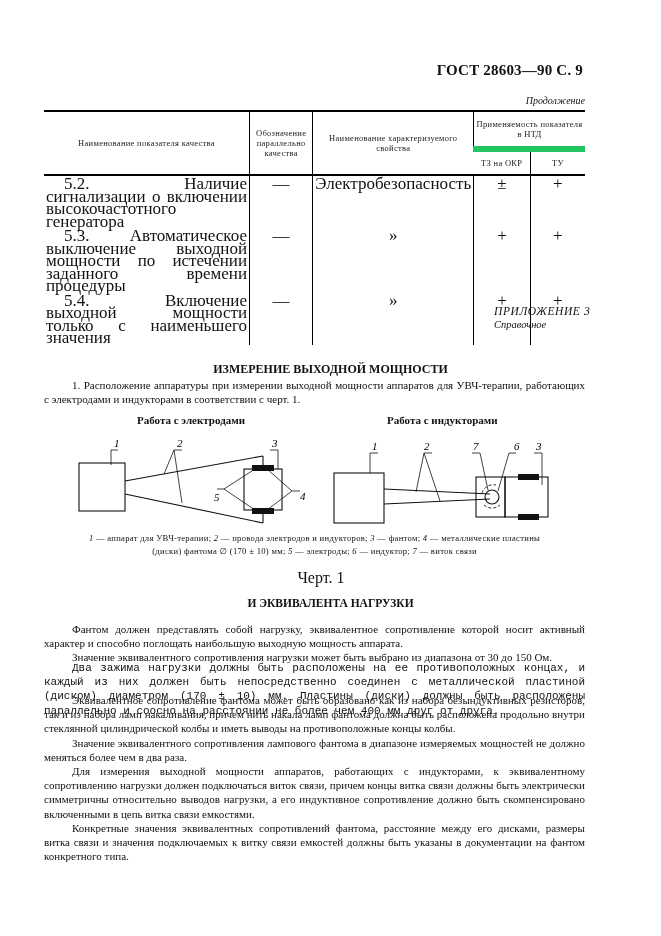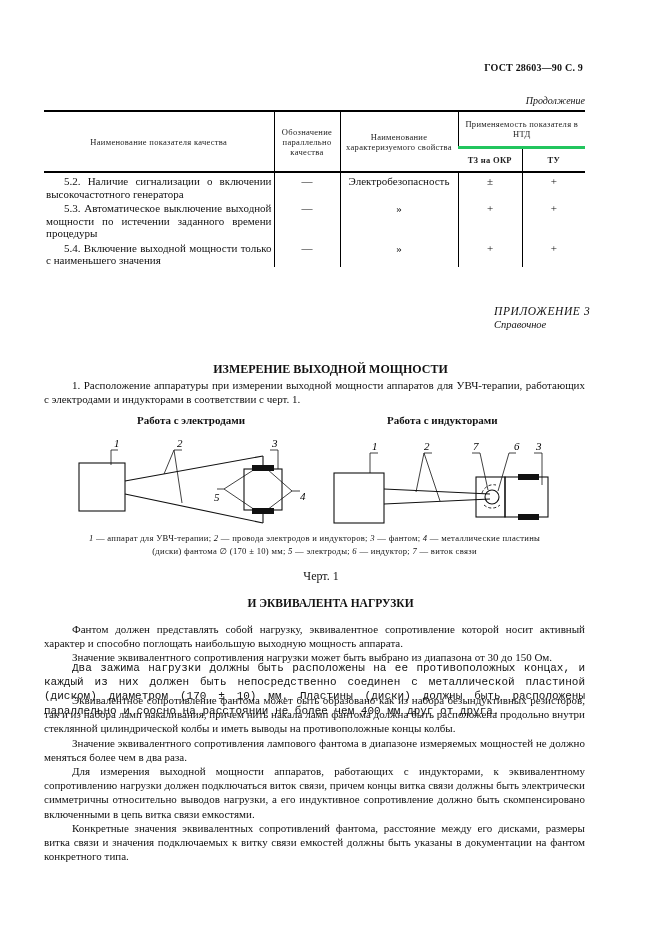--- a/index.html
+++ b/index.html
@@ -1,45 +1,45 @@
 <!DOCTYPE html>
 <html><head>
 <meta charset="utf-8">
 <style>
   html, body { margin: 0; padding: 0; background: #ffffff; }
   body { width: 661px; height: 936px; position: relative; overflow: hidden;
          font-family: "Liberation Serif", "DejaVu Serif", serif; color: #111; }
   .abs { position: absolute; }
-  .header-code { right: 78px; top: 62px; font-weight: bold; font-size: 10px; letter-spacing: 0.2px; }
+  .header-code { right: 78px; top: 62px; font-weight: bold; font-size: 15px; letter-spacing: 0.2px; }
   .continuation { right: 76px; top: 95px; font-style: italic; font-size: 10px; }
 
   table.spec { position: absolute; left: 44px; top: 110px; width: 541px; border-collapse: collapse;
                font-size: 10.5px; }
   table.spec th { font-weight: normal; font-size: 8.5px; letter-spacing: 0.3px; line-height: 10px;
                   color: #222; vertical-align: middle; text-align: center; padding: 2px 2px; }
   table.spec thead tr:first-child th { border-top: 2.5px solid #000; }
   table.spec thead tr:last-child th, table.spec thead th.rowspan2 { border-bottom: 2.5px solid #000; }
   table.spec th, table.spec td { border-left: 1px solid #000; }
   table.spec th:first-child, table.spec td:first-child { border-left: none; }
-  table.spec th.sub { border-top: 3px solid #22c55e; height: 18px; font-weight: bold; }
-  table.spec td { vertical-align: top; padding: 0 2px; line-height: 12.5px; font-size: 11px; }
+  table.spec th.sub { border-top: 6px solid #22c55e; height: 18px; }
+  table.spec td { vertical-align: top; padding: 0 2px; line-height: 12.5px; font-size: 17px; }
   table.spec td.c { text-align: center; }
   td.quality { text-align: justify; text-indent: 18px; padding-right: 3px; }
   tr.r52 td { padding-top: 2px; }
   tr.r53 td, tr.r54 td { padding-top: 2px; }
 
   .appendix { left: 494px; top: 305px; font-style: italic; font-size: 11.5px; letter-spacing: 0.6px; }
   .appendix-sub { left: 494px; top: 319px; font-style: italic; font-size: 10.5px; }
   .title1 { left: 0; width: 661px; top: 362px; text-align: center; font-weight: bold; font-size: 12px; }
   .para { left: 44px; width: 541px; font-size: 11px; line-height: 14.2px; text-align: justify; }
 
   .fig-title { font-weight: bold; font-size: 11px; }
   .caption { left: 44px; width: 541px; top: 532px; text-align: center; font-size: 8.6px; line-height: 12.5px; letter-spacing: 0.3px; }
   .caption i { font-style: italic; }
-  .chert { left: 0; width: 642px; top: 569px; text-align: center; font-size: 12px; }
+  .chert { left: 0; width: 642px; top: 569px; text-align: center; font-size: 16px; }
 
   .title2 { left: 0; width: 661px; top: 597px; text-align: center; font-weight: bold; font-size: 11.5px; line-height: 12px; }
 
   svg text { font-family: "Liberation Serif", serif; font-style: italic; font-size: 11px; }
 </style>
 </head>
 <body>
 
 <div class="abs header-code">ГОСТ 28603—90 С. 9</div>
 <div class="abs continuation">Продолжение</div>

